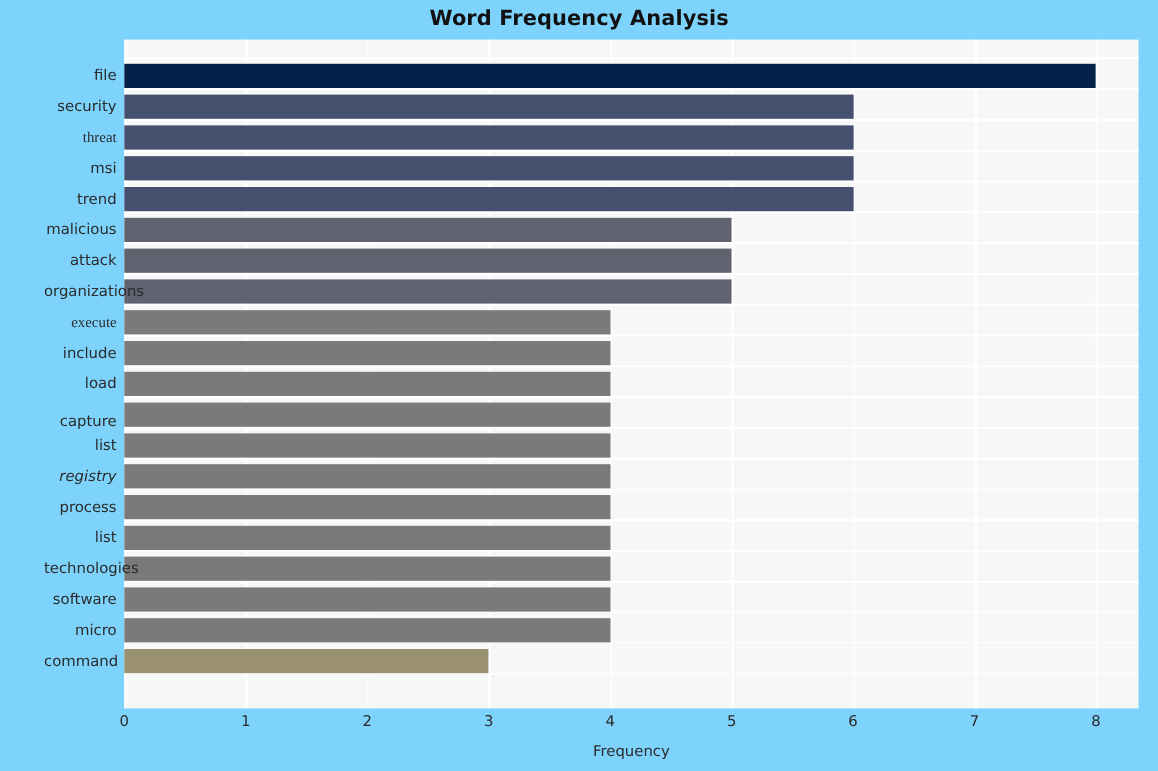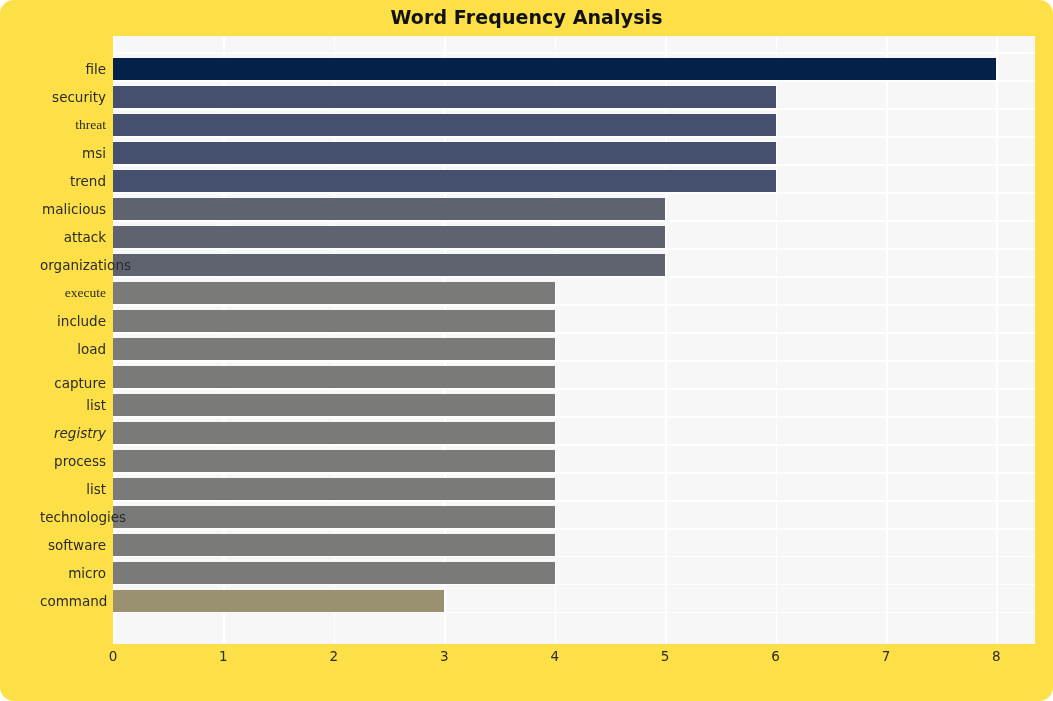--- a/index.html
+++ b/index.html
@@ -7,22 +7,21 @@
     margin: 0; padding: 0;
     width: 1053px; height: 701px;
     background: #ffffff;
     font-family: "DejaVu Sans", "Liberation Sans", sans-serif;
     overflow: hidden;
   }
   #figure {
     position: relative;
     width: 1053px;
     height: 701px;
-    background: #fde047;
-    border-radius: 14px;
+    background: #7dd3fc;
   }
   #chart-title {
     position: absolute;
     left: 0; top: 6px;
     width: 1053px;
     text-align: center;
     font-size: 19px;
     font-weight: bold;
     color: #111111;
     letter-spacing: 0.1px;
@@ -189,14 +188,15 @@
       <div class="x-label" style="left: 0px;">0</div>
       <div class="x-label" style="left: 110.419px;">1</div>
       <div class="x-label" style="left: 220.838px;">2</div>
       <div class="x-label" style="left: 331.257px;">3</div>
       <div class="x-label" style="left: 441.677px;">4</div>
       <div class="x-label" style="left: 552.096px;">5</div>
       <div class="x-label" style="left: 662.515px;">6</div>
       <div class="x-label" style="left: 772.934px;">7</div>
       <div class="x-label" style="left: 883.353px;">8</div>
     </div>
+  <div id="x-axis-title">Frequency</div>
 
 </div>
 
 </body></html>

